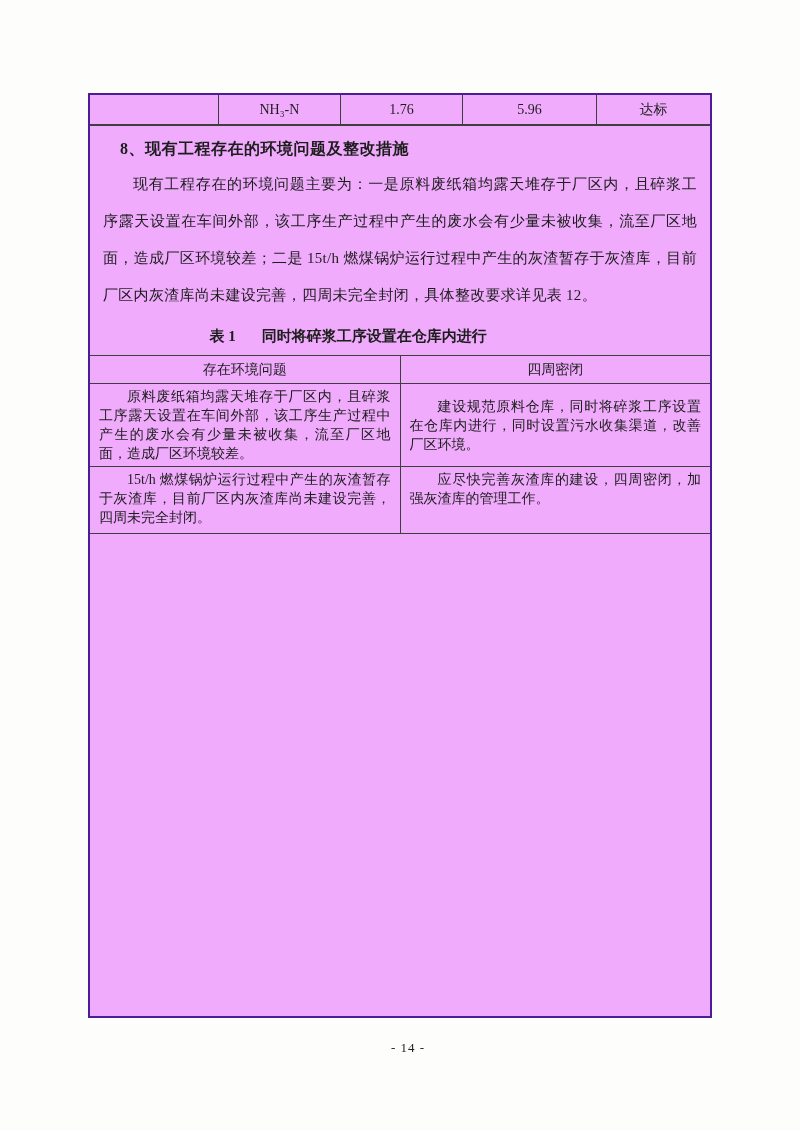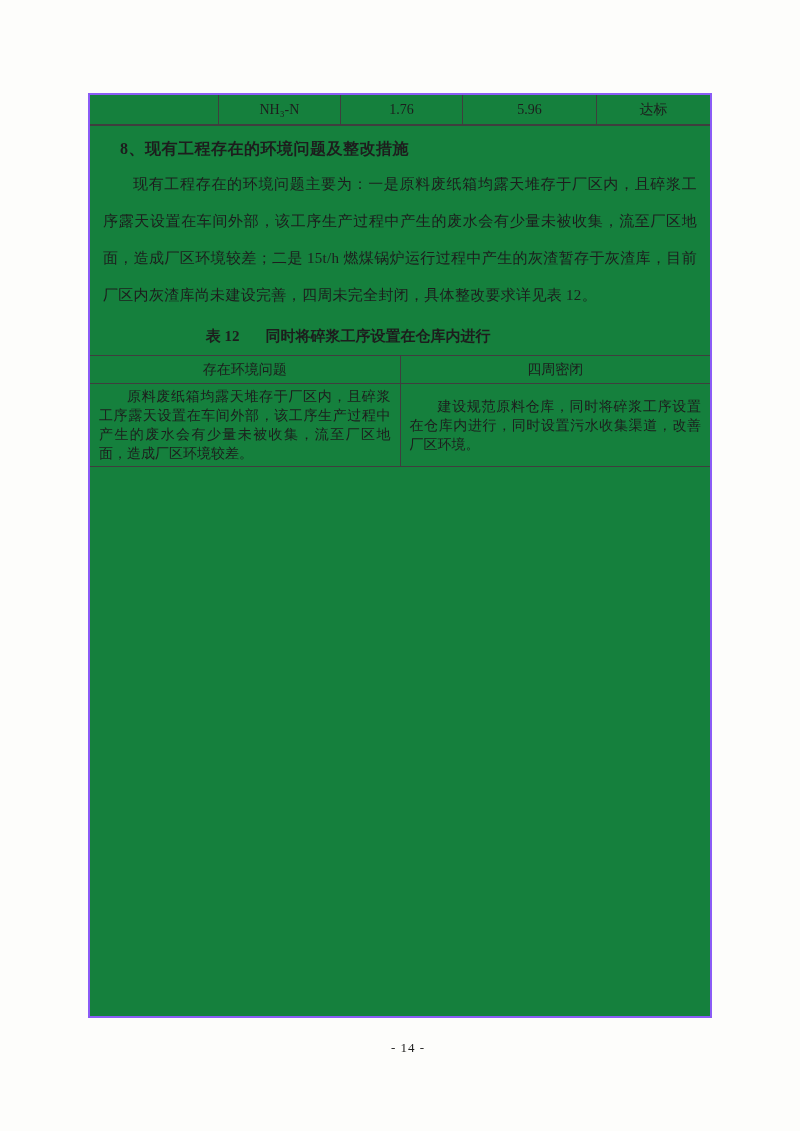--- a/index.html
+++ b/index.html
@@ -15,22 +15,22 @@
     color: #1d1d1d;
     overflow: hidden;
   }
   .frame {
     position: absolute;
     left: 88px;
     top: 93px;
     width: 624px;
     height: 925px;
     box-sizing: border-box;
-    border: 2px solid #8b5cf6;
-    background: #15803d;
+    border: 2px solid #4c1d95;
+    background: #f0abfc;
   }
   table {
     border-collapse: collapse;
     table-layout: fixed;
     width: 100%;
   }
   
   .top-table td {
     border-right: 1px solid #3e3e3e;
     border-bottom: 2px solid #3e3e3e;
@@ -130,37 +130,41 @@
         <td>达标</td>
       </tr>
     </tbody>
   </table>
 
   <div class="section-heading">8、现有工程存在的环境问题及整改措施</div>
 
   <p class="section-paragraph">现有工程存在的环境问题主要为：一是原料废纸箱均露天堆存于厂区内，且碎浆工序露天设置在车间外部，该工序生产过程中产生的废水会有少量未被收集，流至厂区地面，造成厂区环境较差；二是 15t/h 燃煤锅炉运行过程中产生的灰渣暂存于灰渣库，目前厂区内灰渣库尚未建设完善，四周未完全封闭，具体整改要求详见表 12。</p>
 
   <div class="table-caption">
-    <span class="cap-label">表 12</span><span>同时将碎浆工序设置在仓库内进行</span>
+    <span class="cap-label">表 1</span><span>同时将碎浆工序设置在仓库内进行</span>
   </div>
 
   <table class="issues-table">
     <colgroup>
         <col style="width:50%">
         <col style="width:50%">
       </colgroup>
     <thead>
       <tr>
         <th>存在环境问题</th>
         <th>四周密闭</th>
       </tr>
     </thead>
     <tbody>
       <tr class="row-1">
         <td>原料废纸箱均露天堆存于厂区内，且碎浆工序露天设置在车间外部，该工序生产过程中产生的废水会有少量未被收集，流至厂区地面，造成厂区环境较差。</td>
         <td>建设规范原料仓库，同时将碎浆工序设置在仓库内进行，同时设置污水收集渠道，改善厂区环境。</td>
       </tr>
+      <tr class="row-2">
+        <td>15t/h 燃煤锅炉运行过程中产生的灰渣暂存于灰渣库，目前厂区内灰渣库尚未建设完善，四周未完全封闭。</td>
+        <td>应尽快完善灰渣库的建设，四周密闭，加强灰渣库的管理工作。</td>
+      </tr>
     </tbody>
   </table>
 
 </div>
 
 <div class="page-number">- 14 -</div>
 
 </body></html>

